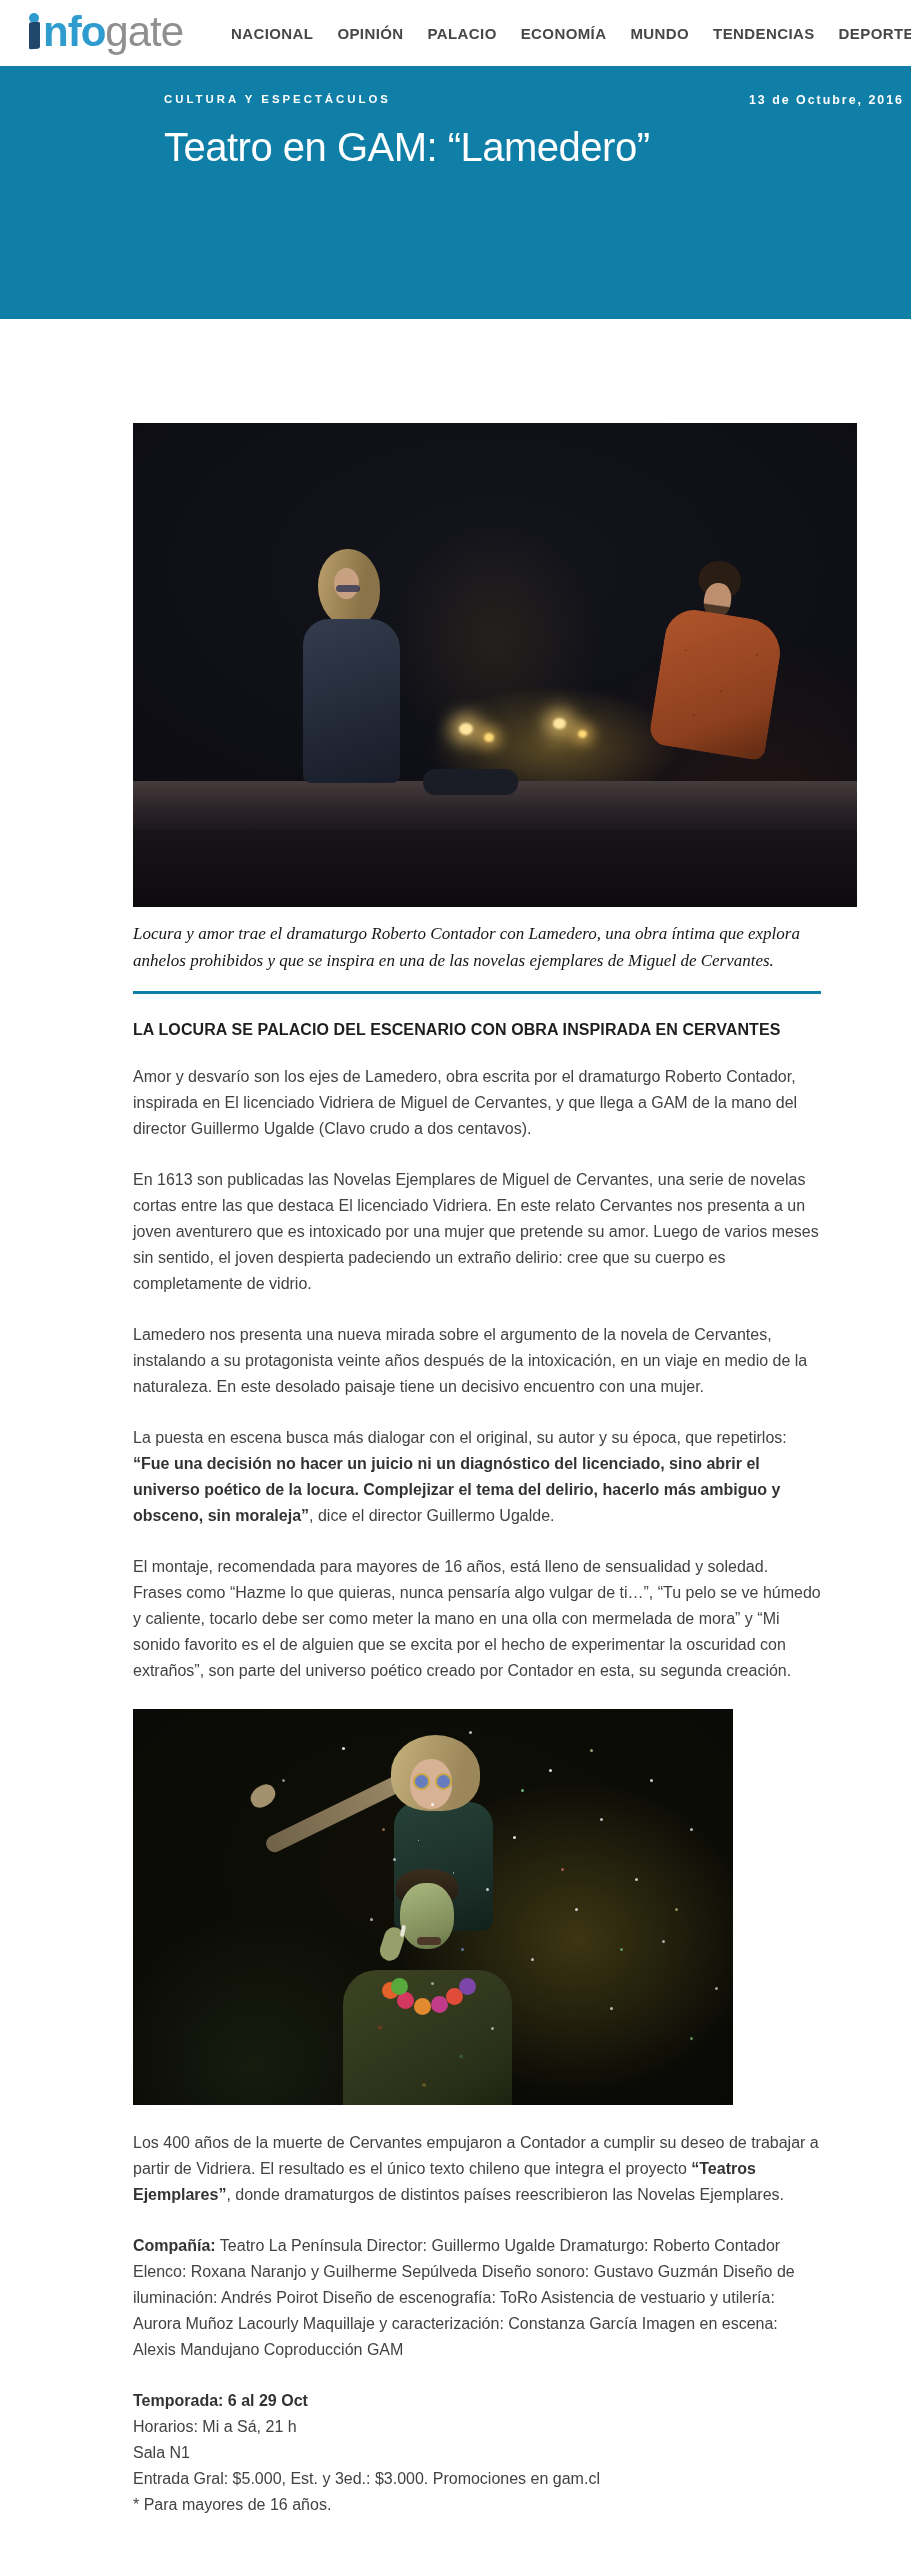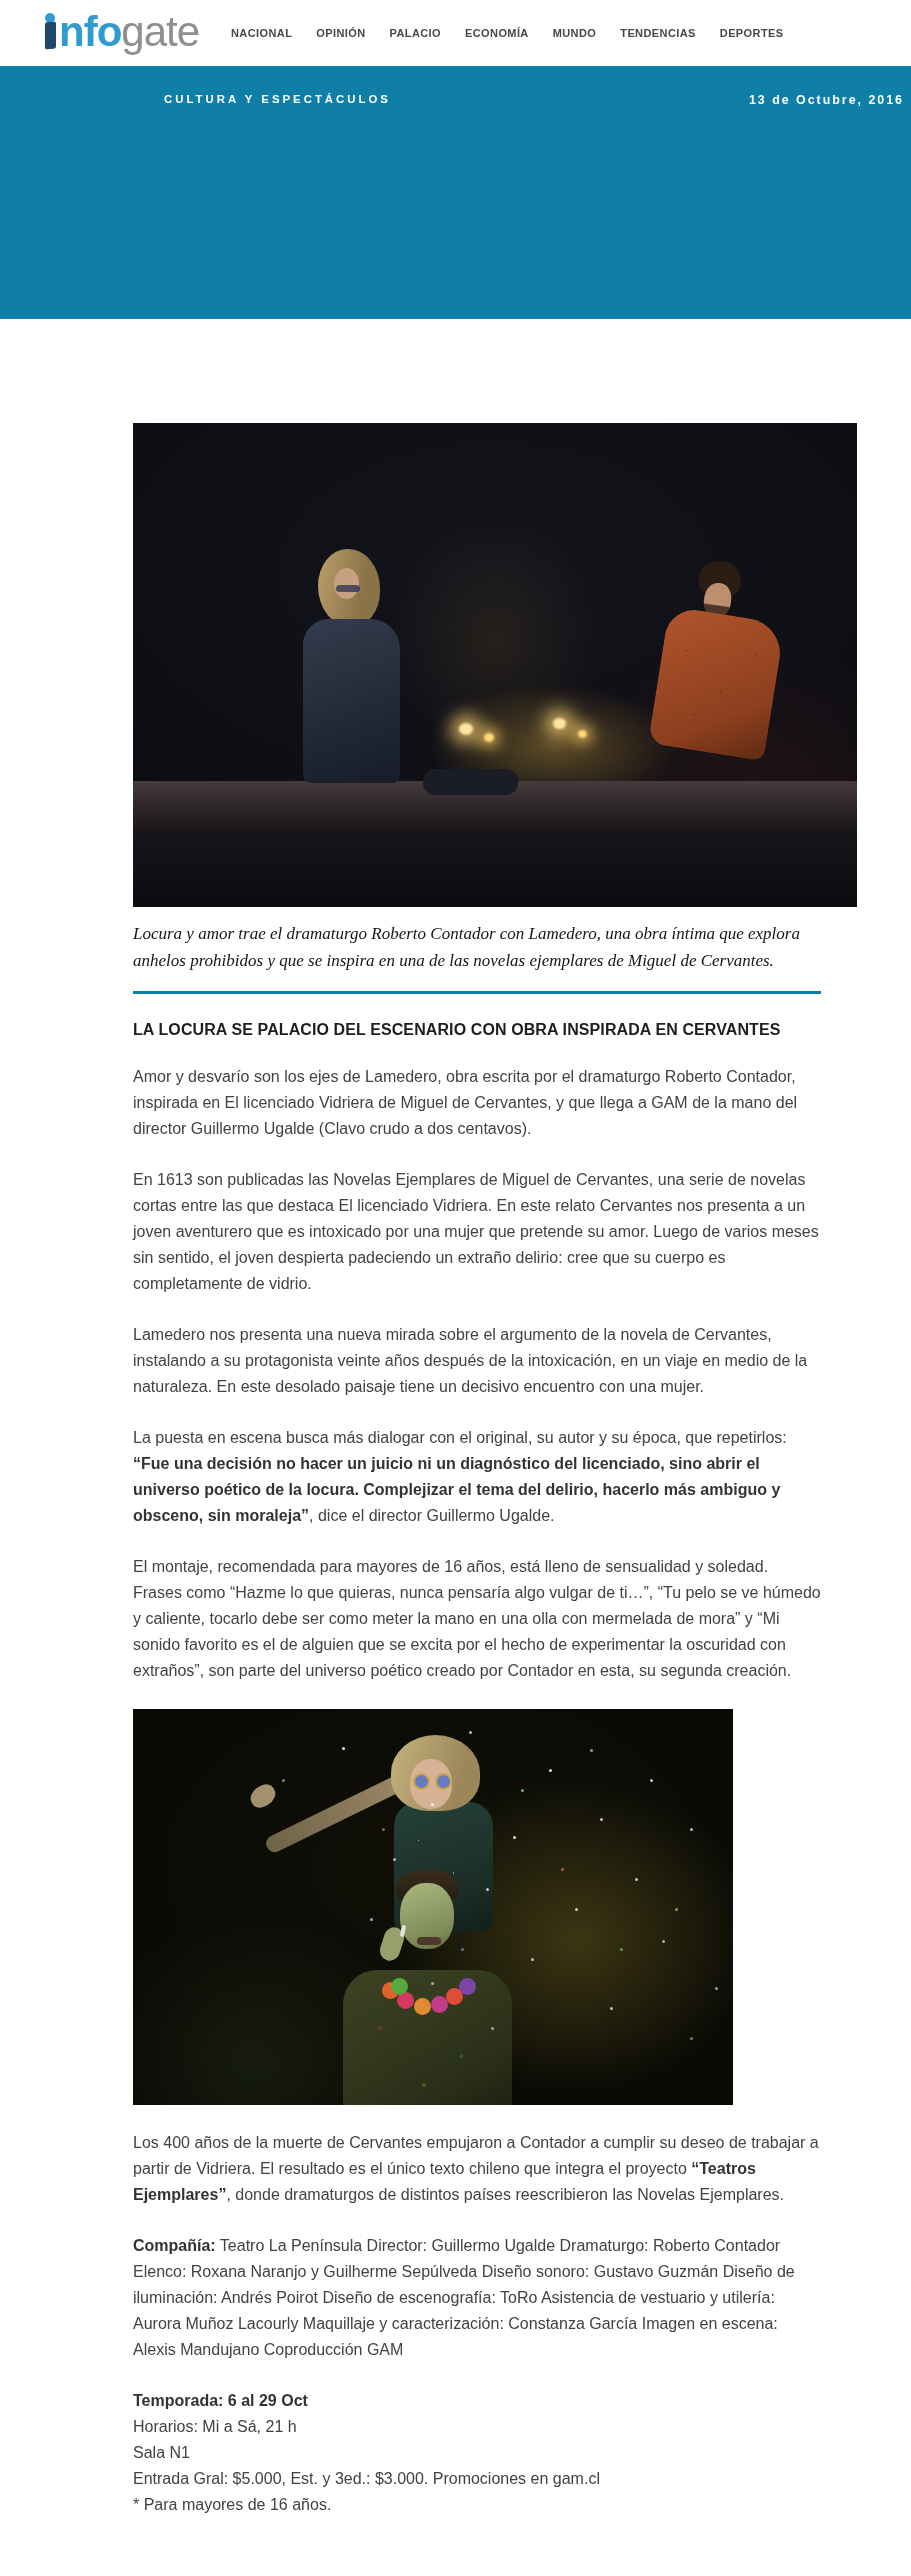--- a/index.html
+++ b/index.html
@@ -12,30 +12,30 @@
   *{box-sizing:border-box;}
   html,body{margin:0;padding:0;}
   body{
     width:912px;height:2576px;overflow:hidden;background:#fff;
     font-family:"Liberation Sans",sans-serif;color:var(--body-text);
     position:relative;
   }
 
   
   .site-header{height:66px;background:#fff;position:relative;}
-  .logo{position:absolute;left:44px;top:9px;font-size:42px;line-height:46px;
+  .logo{position:absolute;left:28px;top:9px;font-size:42px;line-height:46px;
         font-weight:bold;letter-spacing:-1px;cursor:pointer;white-space:nowrap;}
   .logo-i{display:inline-block;position:relative;width:15px;height:46px;vertical-align:bottom;}
   .logo-i .dot{position:absolute;left:1px;top:4px;width:10px;height:10px;border-radius:50%;background:var(--logo-blue);}
   .logo-i .door{position:absolute;left:1px;bottom:6px;width:11px;height:27px;background:var(--logo-navy);
                 border-radius:2px;transform:skewY(-4deg);}
   .logo-info{color:var(--logo-blue);}
   .logo-gate{color:var(--logo-gray);font-weight:400;}
   .main-nav{position:absolute;left:231px;top:0;height:66px;display:flex;align-items:center;gap:24px;}
-  .nav-item{font-size:11px;font-weight:bold;color:#474747;letter-spacing:0.4px;cursor:pointer;text-decoration:none;white-space:nowrap;}
+  .nav-item{font-size:15px;font-weight:bold;color:#474747;letter-spacing:0.4px;cursor:pointer;text-decoration:none;white-space:nowrap;}
 
   
   .hero{height:253px;background:var(--accent);color:#fff;position:relative;padding:27px 10px 0 164px;}
   .hero-category{font-size:11.4px;font-weight:bold;letter-spacing:3px;}
   .hero-date{position:absolute;right:8px;top:27px;font-size:12.4px;font-weight:bold;letter-spacing:2px;}
   .hero-title{font-size:40px;font-weight:300;letter-spacing:-0.5px;margin-top:20px;line-height:44px;}
   .hero-byline{font-size:17px;font-weight:bold;margin-top:9px;}
 
   
   .article{padding-top:104px;margin-left:133px;width:724px;}
@@ -153,20 +153,21 @@
       <a class="nav-item">ECONOMÍA</a>
       <a class="nav-item">MUNDO</a>
       <a class="nav-item">TENDENCIAS</a>
       <a class="nav-item">DEPORTES</a>
     </nav>
 </header>
 
 <section class="hero">
   <div class="hero-category">CULTURA Y ESPECTÁCULOS</div>
   <div class="hero-date">13 de Octubre, 2016</div>
+  <h1 class="hero-title">Teatro en GAM: “Lamedero”</h1>
 </section>
 
 <main class="article">
 
   <figure class="photo1" style="margin:0;">
     <div class="p1-light l1"></div>
     <div class="p1-light l2"></div>
     <div class="p1-light l3"></div>
     <div class="p1-light l4"></div>
     <div class="p1-table"></div>

